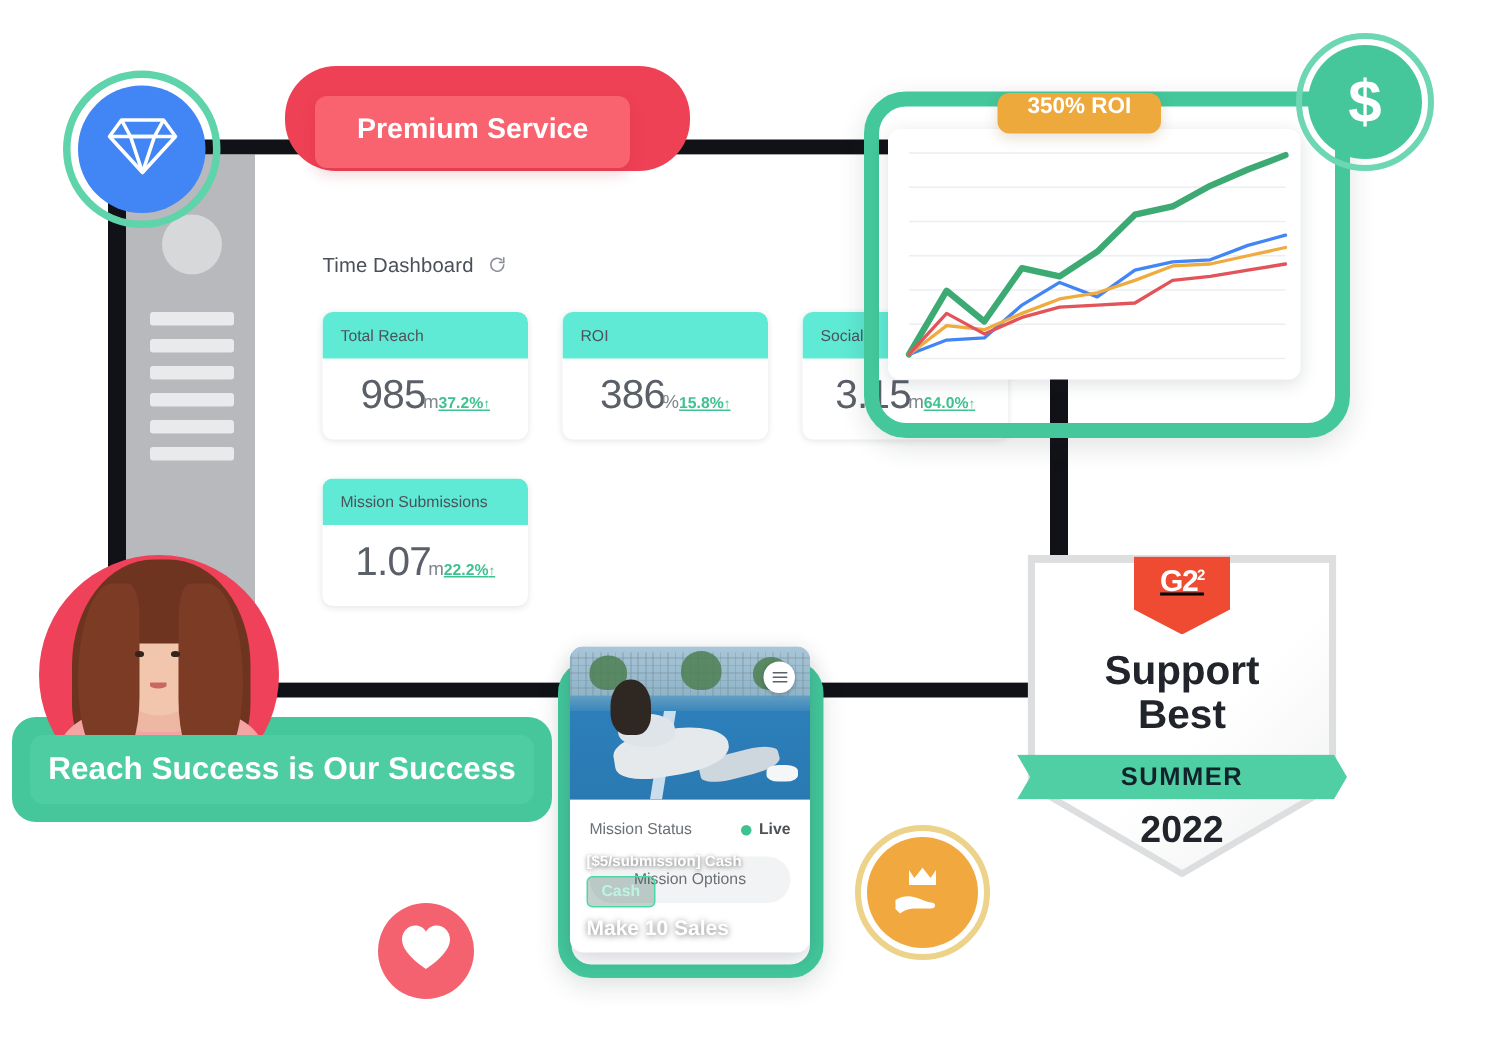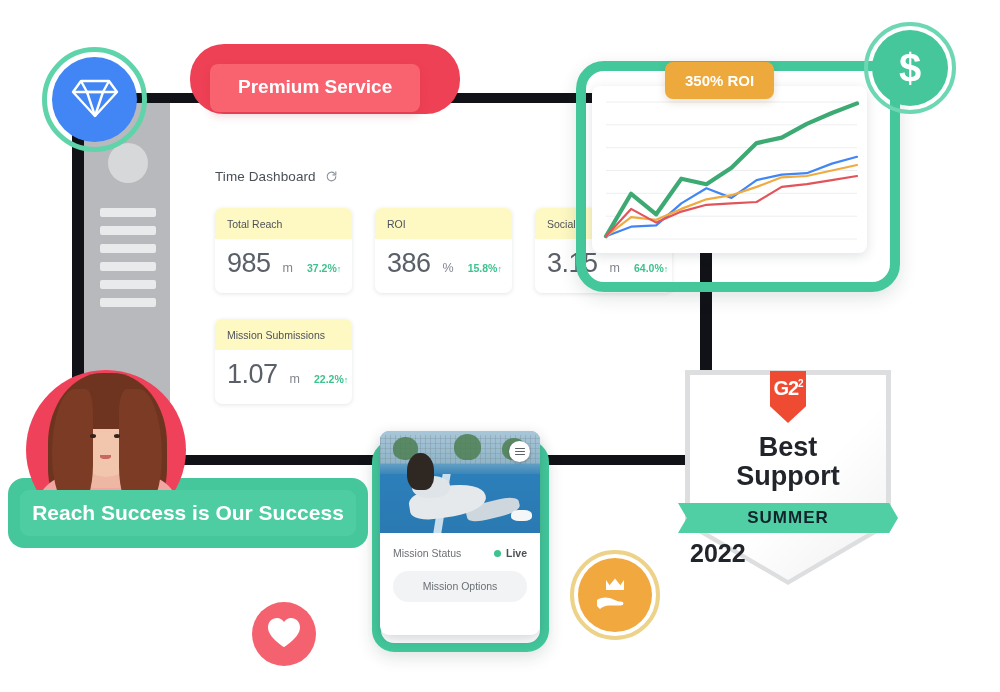--- a/index.html
+++ b/index.html
@@ -51,49 +51,49 @@
   .cards-row { position: absolute; display: flex; gap: 23px; }
   .row1 { left: 45px; top: 105px; }
   .row2 { left: 45px; top: 216px; }
   .metric-card {
     width: 137px; border-radius: 7px;
     background: #ffffff;
     box-shadow: 0 1px 4px rgba(30,40,60,.12);
     overflow: hidden;
   }
   .metric-head {
-    background: #fef9c3; padding: 10px 12px 9px 12px;
+    background: #5eead4; padding: 10px 12px 9px 12px;
     font-size: 10.5px; color: #4d525b; white-space: nowrap;
   }
   .metric-body {
     padding: 9px 12px 14px 12px;
-    display: flex; align-items: baseline; gap: 14px;
+    display: flex; align-items: baseline; gap: 0; justify-content: center;
   }
   .metric-value { font-size: 27px; color: #5a5f68; font-weight: 300; letter-spacing: -.5px; }
   .metric-unit { font-size: 12.5px; color: #81868e; font-weight: 300; margin-left: -2px; }
-  .metric-delta { font-size: 10.5px; color: #3ec28f; font-weight: bold; white-space: nowrap; }
+  .metric-delta { font-size: 10.5px; color: #3ec28f; font-weight: bold; white-space: nowrap; text-decoration: underline; }
   .metric-delta .arr { font-size: 9px; }
 
   
   .chart-frame {
     position: absolute; left: 576px; top: 61px;
     width: 324px; height: 231px;
     border: 10px solid #43c79b; border-radius: 28px;
     box-shadow: 0 6px 18px rgba(20,40,40,.13);
   }
   .chart-card {
     position: absolute; left: 592px; top: 86px;
     width: 275px; height: 167px;
     background: #ffffff; border-radius: 8px;
     box-shadow: 0 3px 12px rgba(30,40,60,.14);
     overflow: hidden;
   }
   .roi-pill {
     position: absolute; left: 665px; top: 62px;
-    padding: 10px 20px 10px 20px;
+    padding: 0 20px 10px 20px;
     background: #eda93c; color: #ffffff;
     border-radius: 8px;
     font-size: 15px; font-weight: bold;
     box-shadow: 0 3px 9px rgba(120,80,10,.18);
     z-index: 4;
   }
 
   
   .mission-frame {
     position: absolute; left: 372px; top: 440px;
@@ -248,40 +248,40 @@
     box-shadow: 0 4px 14px rgba(0,0,0,.12);
   }
   .g2-shield-edge {
     position: absolute; left: -5px; top: -5px; width: 206px; height: 215px;
     background: #dcdee0;
     clip-path: polygon(0% 0%, 100% 0%, 100% 72%, 50% 100%, 0% 72%);
     z-index: -1;
   }
   .g2-logo {
     position: absolute; left: 50%; top: -4px; transform: translateX(-50%);
-    width: 36px; height: 52px; background: #ef4b33;
+    width: 64px; height: 52px; background: #ef4b33;
     clip-path: polygon(0% 0%, 100% 0%, 100% 68%, 50% 100%, 0% 68%);
-    display: flex; align-items: flex-start; justify-content: center;
+    display: flex; align-items: flex-start; justify-content: center; text-decoration: underline;
   }
   .g2-logo-text { color:#fff; font-size:20px; font-weight:bold; margin-top:6px; letter-spacing:-1px; }
   .g2-logo-text sup { font-size: 10px; }
   .g2-title {
     position: absolute; left: 0; top: 58px; width: 100%;
     text-align: center; color: #21252b; font-size: 27px; font-weight: bold; line-height: 1.06;
   }
   .g2-ribbon {
     position: absolute; left: -12px; top: 128px; width: 220px; height: 30px;
     background: #4fcfa3;
     clip-path: polygon(0% 0%, 96% 0%, 100% 50%, 96% 100%, 0% 100%, 4% 50%);
     display: flex; align-items: center; justify-content: center;
   }
   .g2-ribbon-text { color:#12222b; font-size:17px; font-weight:bold; letter-spacing:1px; }
   .g2-year {
     position: absolute; left: 0; top: 164px; width: 100%;
-    color: #21252b; font-size: 25px; font-weight: bold;
+    text-align: center; color: #21252b; font-size: 25px; font-weight: bold;
   }
 </style>
 </head>
 <body>
 
 <div id="stage">
 
   <div class="laptop-bezel"></div>
   <div class="laptop-screen">
 
@@ -390,20 +390,25 @@
       <div class="mp-person-top"></div>
       <div class="mp-person-hair"></div>
       <div class="mission-menu">
         <div>
           <span></span>
             <span></span>
             <span></span>
         </div>
       </div>
     </div>
+    <div class="mission-overlay">
+      <div class="mission-sub">[$5/submission] Cash</div>
+      <div class="mission-badge">Cash</div>
+      <div class="mission-title">Make 10 Sales</div>
+    </div>
     <div class="mission-foot">
       <div class="mission-status-row">
         <span>Mission Status</span>
         <span class="live-wrap">
           <span class="live-dot"></span>
           <span>Live</span>
         </span>
       </div>
       <button class="mission-opts">Mission Options</button>
     </div>
@@ -469,22 +474,22 @@
 
   <div class="g2">
     <div class="g2-shield-edge"></div>
     <div class="g2-shield"></div>
     <div class="g2-logo">
       <span class="g2-logo-text">
         <span>G2</span><sup>2</sup>
       </span>
     </div>
     <div class="g2-title">
+      <div>Support</div>
       <div>Best</div>
-      <div>Support</div>
     </div>
     <div class="g2-ribbon">
       <span class="g2-ribbon-text">SUMMER</span>
     </div>
     <div class="g2-year">2022</div>
   </div>
 
 </div>
 
 </body></html>

